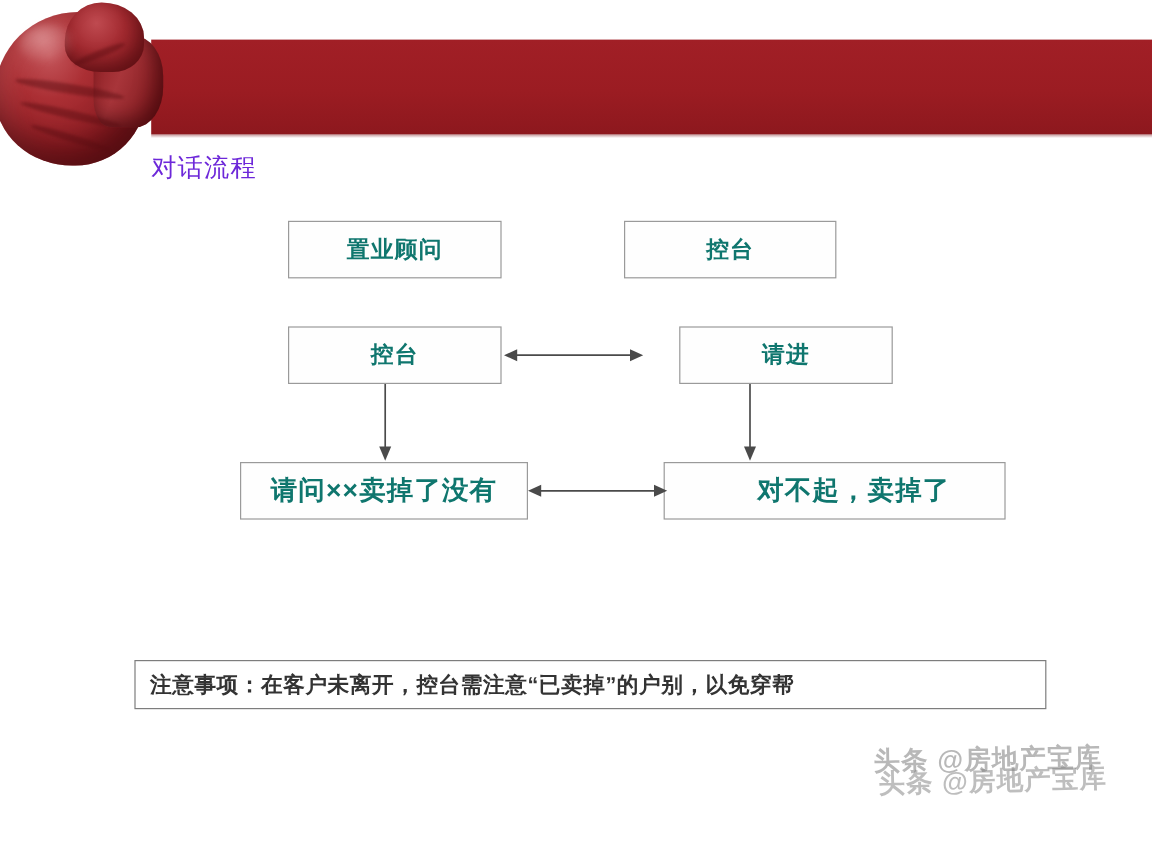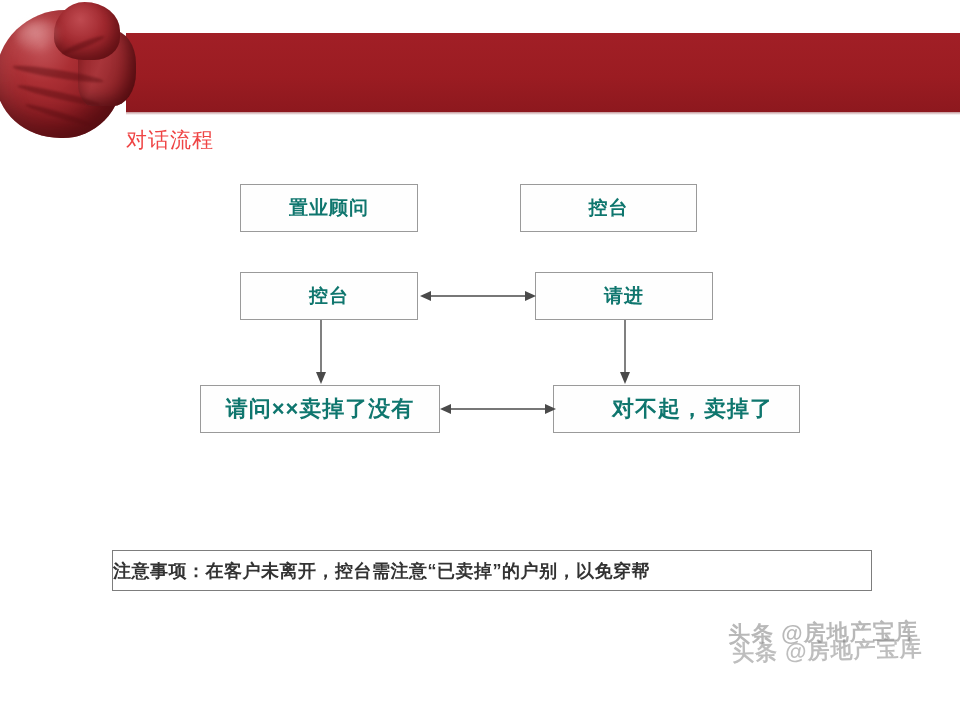--- a/index.html
+++ b/index.html
@@ -100,21 +100,21 @@
     filter: blur(3px);
   }
 
   
   .page-title {
     position: absolute;
     left: 126px;
     top: 126px;
     font-size: 21px;
     font-weight: 400;
-    color: #ef4444;
+    color: #6d28d9;
     letter-spacing: 1px;
     white-space: nowrap;
   }
 
   
   .flow-box {
     position: absolute;
     background: #fefefe;
     border: 1px solid #9a9a9a;
     box-sizing: border-box;
@@ -126,23 +126,23 @@
     letter-spacing: 1px;
     white-space: nowrap;
   }
   .box-r1 { font-size: 19px; }
   .box-r2 { font-size: 19px; }
   .box-r3 { font-size: 22px; }
 
   #box-consultant { left: 240px; top: 184px; width: 178px; height: 48px; }
   #box-console-top { left: 520px; top: 184px; width: 177px; height: 48px; }
   #box-console     { left: 240px; top: 272px; width: 178px; height: 48px; }
-  #box-please-in   { left: 535px; top: 272px; width: 178px; height: 48px; }
+  #box-please-in   { left: 566px; top: 272px; width: 178px; height: 48px; }
   #box-ask-sold    { left: 200px; top: 385px; width: 240px; height: 48px; }
-  #box-sorry-sold  { left: 553px; top: 385px; width: 247px; height: 48px; padding-left: 32px; }
+  #box-sorry-sold  { left: 553px; top: 385px; width: 285px; height: 48px; padding-left: 32px; }
 
   
   .conn { position: absolute; }
   .conn svg { display: block; overflow: visible; }
 
   #arrow-h-row2 { left: 418px; top: 286px; }
   #arrow-h-row3 { left: 438px; top: 399px; }
   #arrow-v-left { left: 311px; top: 320px; }
   #arrow-v-right{ left: 615px; top: 320px; }
 
@@ -151,21 +151,21 @@
     position: absolute;
     left: 112px;
     top: 550px;
     width: 760px;
     height: 41px;
     box-sizing: border-box;
     border: 1px solid #7d7d7d;
     background: #ffffff;
     display: flex;
     align-items: center;
-    padding-left: 0;
+    padding-left: 12px;
     font-size: 18px;
     font-weight: bold;
     color: #333333;
     letter-spacing: 0.5px;
     white-space: nowrap;
   }
 
   
   .watermark {
     position: absolute;

